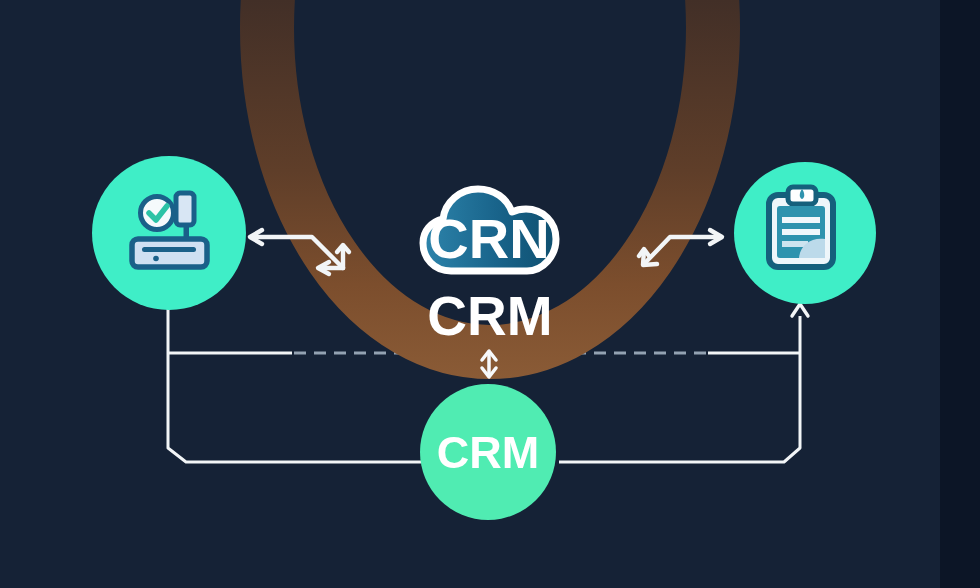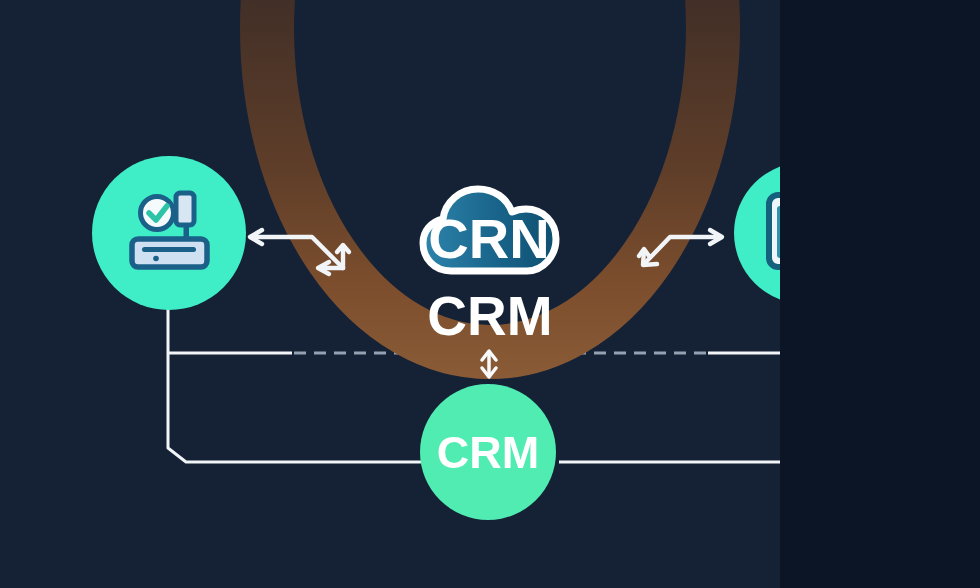--- a/index.html
+++ b/index.html
@@ -1,17 +1,17 @@
 <!DOCTYPE html>
 <html><head>
 <meta charset="utf-8">
 <style>
   html,body{margin:0;padding:0;background:#0c1526;}
   #stage{
-    position:relative;width:780px;height:588px;overflow:hidden;
+    position:relative;width:940px;height:588px;overflow:hidden;
     font-family:"Liberation Sans", sans-serif;
   }
   svg text{font-family:"Liberation Sans","DejaVu Sans",sans-serif;font-weight:bold;}
   .node-label{fill:#ffffff;}
 </style>
 </head>
 <body>
 
 <div id="stage">
   <svg width="980" height="588" viewBox="0 0 980 588">

